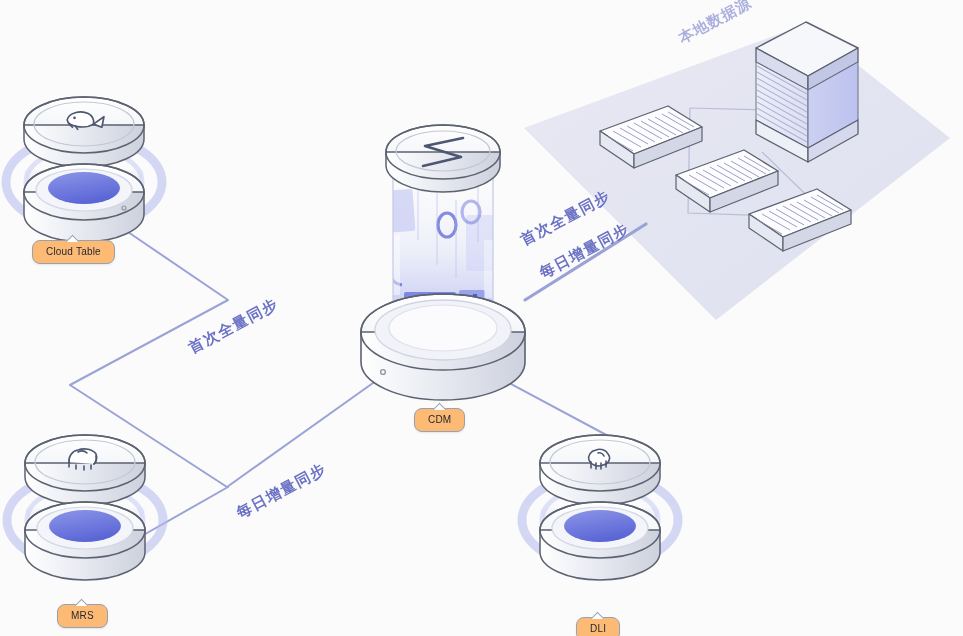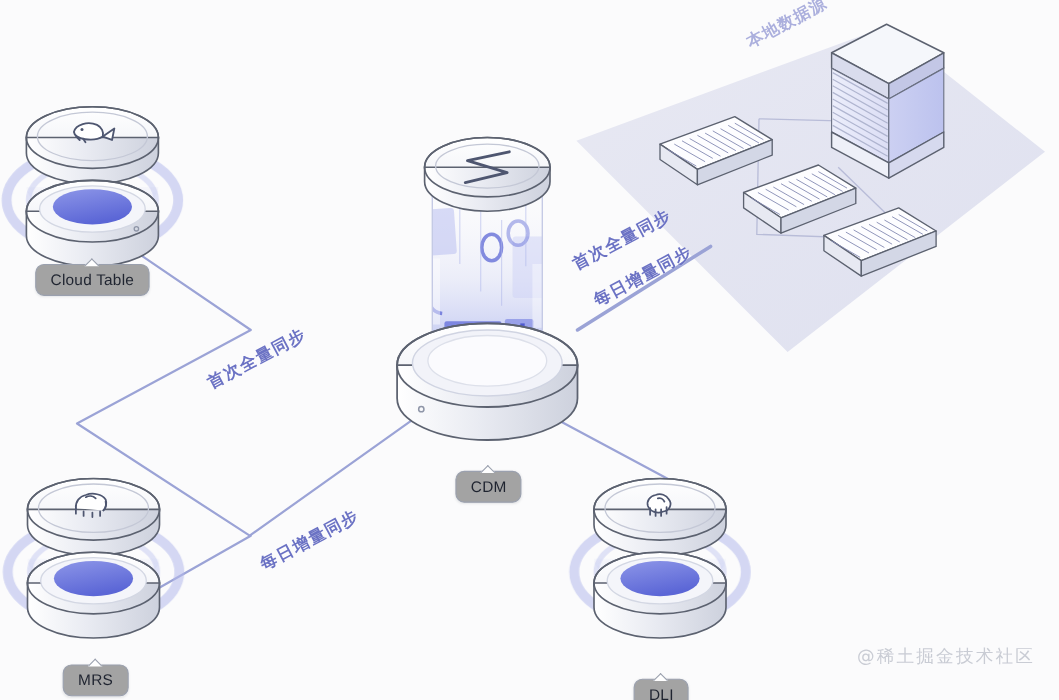--- a/index.html
+++ b/index.html
@@ -7,25 +7,25 @@
     width:963px;height:636px;overflow:hidden;
     background:#fbfbfc;
     font-family:"Liberation Sans","DejaVu Sans",sans-serif;
     position:relative;
   }
   #stage{position:absolute;inset:0;width:963px;height:636px;}
   svg#scene{position:absolute;left:0;top:0;width:963px;height:636px;}
 
   .pill{
     position:absolute;
-    background:#a3a3a3;
+    background:#fdba74;
     border:1.4px solid #9aa0ae;
     border-radius:8px;
     color:#1f2430;
-    font-size:14px;
+    font-size:10px;
     letter-spacing:.2px;
     padding:5px 13px 6px;
     white-space:nowrap;
     box-shadow:0 1px 2px rgba(40,45,60,.10);
     z-index:40;
   }
   .pill .notch{
     position:absolute;left:50%;top:-7px;margin-left:-7px;
     width:13px;height:8px;overflow:hidden;
   }
@@ -332,30 +332,29 @@
 
   <div class="cnlabel" style="left:541px;top:265px;transform:rotate(-28deg);transform-origin:left center;">每日增量同步</div>
 
   <div class="cnlabel" style="left:680px;top:30px;transform:rotate(-28deg);transform-origin:left center;opacity:.55;letter-spacing:1px;">本地数据源</div>
 
   <div class="pill" style="left:32px;top:240px;">
     <span class="notch"></span>
     <span>Cloud Table</span>
   </div>
 
-  <div class="pill" style="left:414px;top:408px;margin-top:20px;">
+  <div class="pill" style="left:414px;top:408px;">
     <span class="notch"></span>
     <span>CDM</span>
   </div>
 
   <div class="pill" style="left:57px;top:604px;">
     <span class="notch"></span>
     <span>MRS</span>
   </div>
 
   <div class="pill" style="left:576px;top:598px;margin-top:19px;">
     <span class="notch"></span>
     <span>DLI</span>
   </div>
 
-  <div class="watermark">@稀土掘金技术社区</div>
 
 </div>
 
 </body></html>

